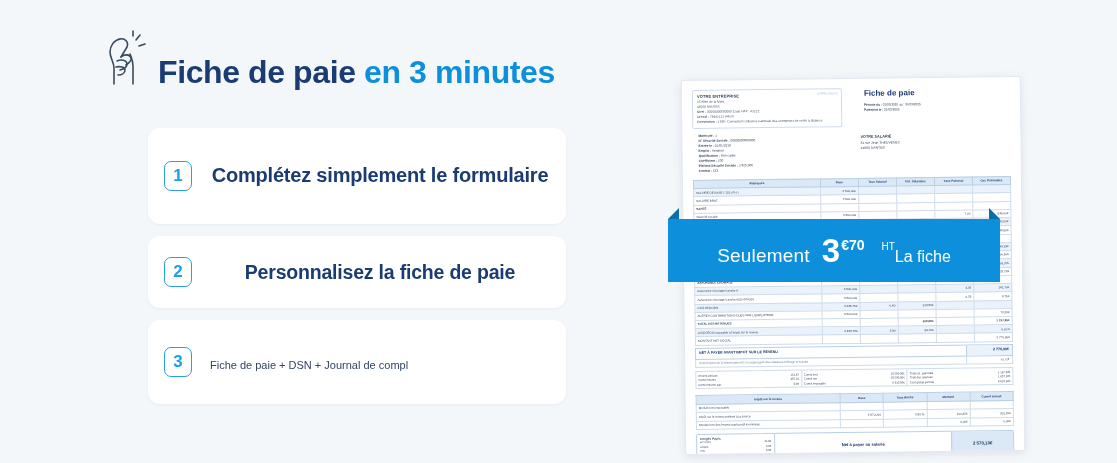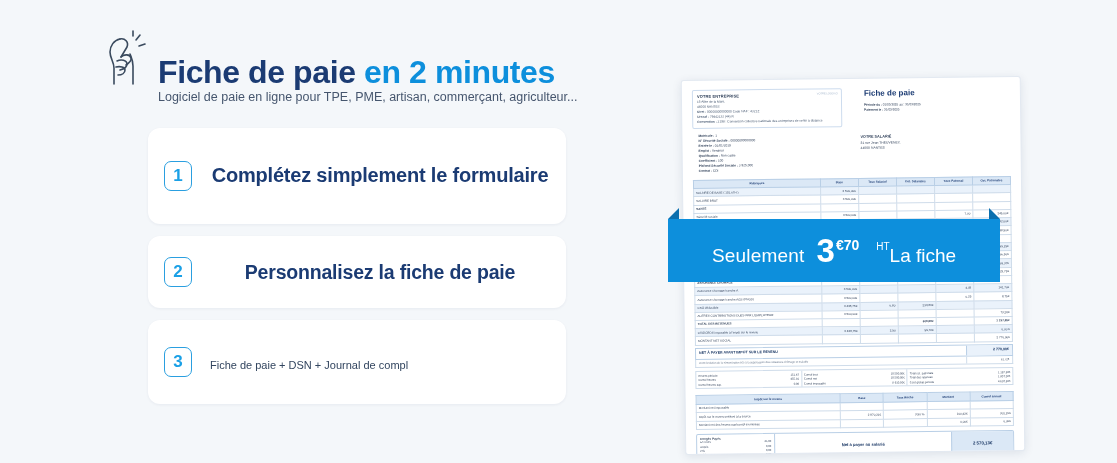--- a/index.html
+++ b/index.html
@@ -117,21 +117,21 @@
             background: #0d8fdc; display: flex; align-items: center;
             justify-content: center; color: #ffffff; }
   .fold { position: absolute; width: 11px; height: 11px; background: #0b6fae; top: -11px; }
   .fold.l { left: 0; clip-path: polygon(0 100%, 100% 100%, 100% 0); }
   .fold.r { right: 0; clip-path: polygon(0 100%, 100% 100%, 0 0); }
   .rb-text { display: flex; align-items: baseline; white-space: nowrap; }
   .rb-word { font-size: 19px; letter-spacing: 0.2px; }
   .rb-price { font-size: 33px; font-weight: bold; margin: 0 1px 0 12px; }
   .rb-cents { font-size: 14px; font-weight: bold; position: relative; top: -12px; }
   .rb-ht { font-size: 10px; position: relative; top: -12px; margin-left: 17px; }
-  .rb-tail { font-size: 19px; }
+  .rb-tail { font-size: 16px; }
 </style>
 </head>
 <body>
 
 <div class="page">
 
   <div class="left">
 
     <div class="head-row">
       <div class="snap-icon">
@@ -142,23 +142,22 @@
           <path d="M17 31 C21 29 27 30 27 34 C27 37 24 39 20 40"></path>
           <path d="M16 37 C20 36 25 37 25 40 C25 43 22 45 18 45"></path>
           <path d="M33 54 L33 36 C33 30 31 27 30 24"></path>
           <path d="M36 10 L40 5"></path>
             <path d="M39 16 L45 14"></path>
             <path d="M33 6 L33 1"></path>
         </svg>
       </div>
       <div class="title">
         <span class="dark">Fiche de paie</span>
-        <span class="accent">en 2 minutes</span>
-      </div>
-      <div class="subtitle">Logiciel de paie en ligne pour TPE, PME, artisan, commerçant, agriculteur...</div>
+        <span class="accent">en 3 minutes</span>
+      </div>
     </div>
 
     <div class="cards">
 
       <div class="card c1">
         <div class="badge">1</div>
         <div class="card-body">
           <div class="card-title">Complétez simplement le formulaire</div>
         </div>
       </div>

